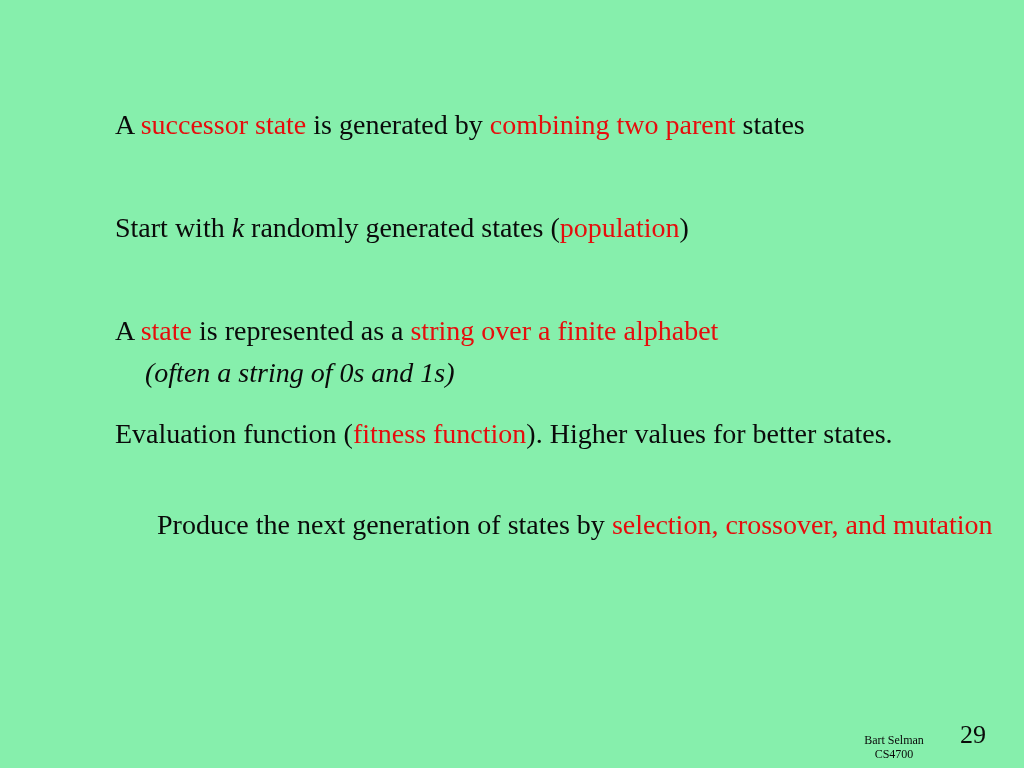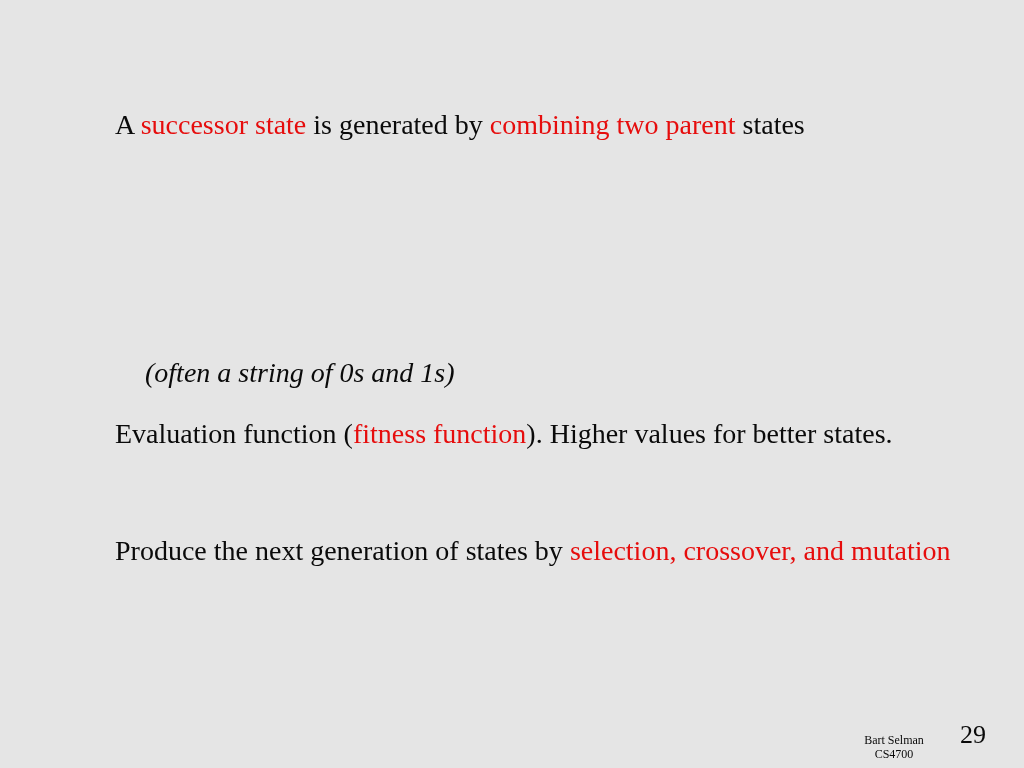--- a/index.html
+++ b/index.html
@@ -10,40 +10,40 @@
     width: 1024px;
     height: 768px;
     background: #ffffff;
     overflow: hidden;
     font-family: "Liberation Serif", "DejaVu Serif", serif;
   }
   .slide {
     position: relative;
     width: 1024px;
     height: 768px;
-    background: #e5e5e5;
+    background: #86efac;
     color: #0a0a0a;
   }
   .line {
     position: absolute;
     left: 115px;
     font-size: 28px;
     line-height: 1.2;
     white-space: nowrap;
     color: #0a0a0a;
   }
   .seg { color: inherit; }
   .seg.red { color: var(--accent, #e60d0d); }
   .seg.italic { font-style: italic; }
   .line-1 { top: 108px; }
   .line-2 { top: 211px; }
   .line-3a { top: 314px; }
   .line-3b { top: 356px; left: 145px; font-style: italic; }
   .line-4 { top: 417px; }
-  .line-5 { top: 534px; }
+  .line-5 { top: 508px; margin-left: 42px; }
   .footer-credit {
     position: absolute;
     left: 836px;
     top: 726px;
     width: 116px;
     text-align: center;
     font-size: 12px;
     line-height: 1.15;
     color: #0a0a0a;
     margin-top: 8px;
@@ -58,21 +58,27 @@
 </style>
 </head>
 <body>
 
 <div class="slide">
 
   <div class="line line-1">
     <span class="seg">A </span><span class="seg red">successor state</span><span class="seg"> is generated by </span><span class="seg red">combining two parent</span><span class="seg"> states</span>
   </div>
 
+  <div class="line line-2">
+    <span class="seg">Start with </span><span class="seg italic">k</span><span class="seg"> randomly generated states (</span><span class="seg red">population</span><span class="seg">)</span>
+  </div>
 
+  <div class="line line-3a">
+    <span class="seg">A </span><span class="seg red">state</span><span class="seg"> is represented as a </span><span class="seg red">string over a finite alphabet</span>
+  </div>
 
   <div class="line line-3b">
     <span class="seg">(often a string of 0s and 1s)</span>
   </div>
 
   <div class="line line-4">
     <span class="seg">Evaluation function (</span><span class="seg red">fitness function</span><span class="seg">). Higher values for better states.</span>
   </div>
 
   <div class="line line-5">

